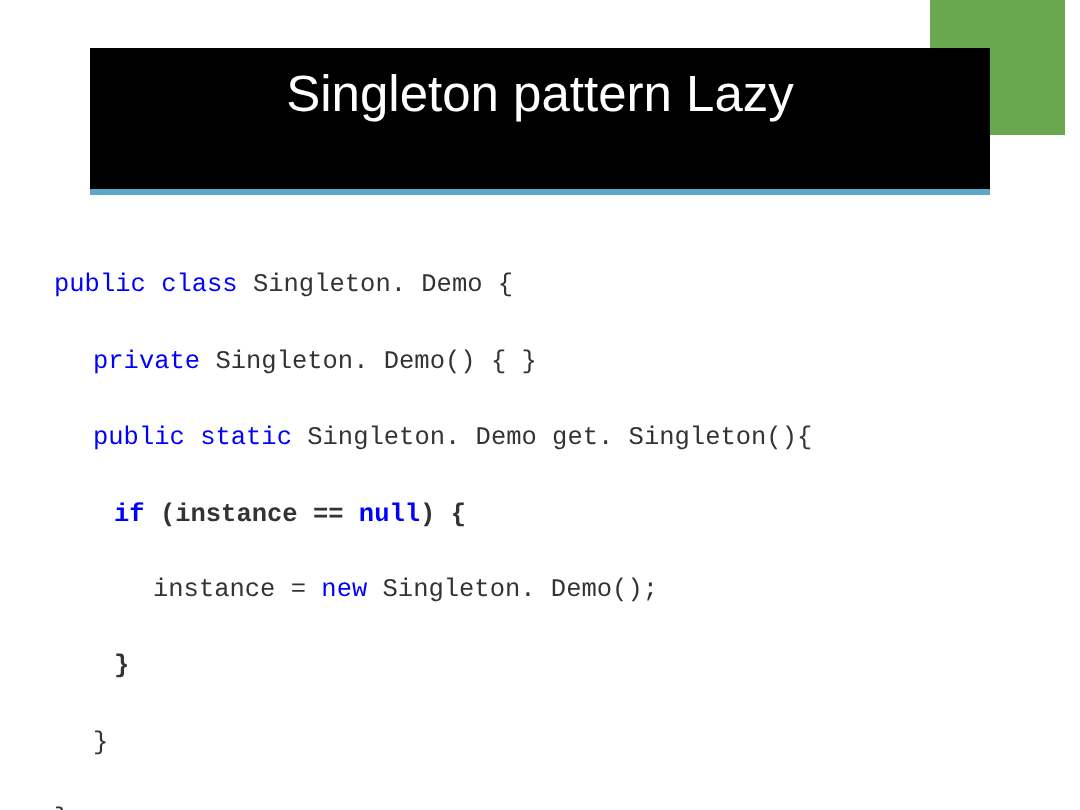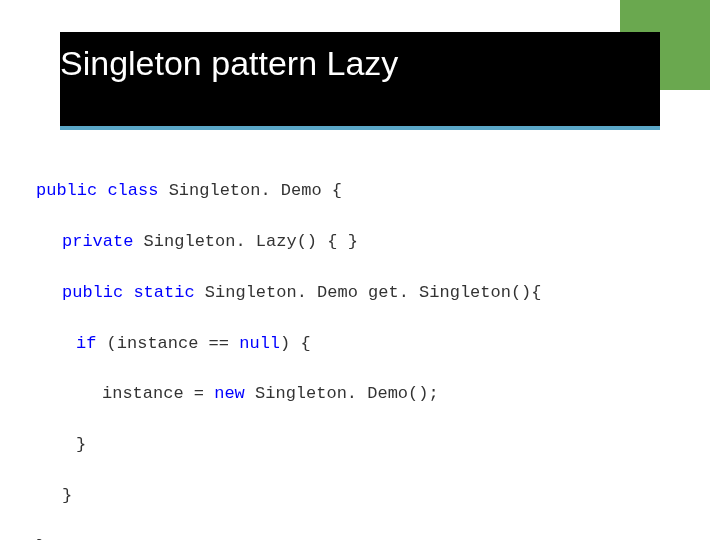--- a/index.html
+++ b/index.html
@@ -26,54 +26,54 @@
     right: 10px;
     width: 90px;
     height: 90px;
     background: #6aa84f;
   }
   .title {
     position: absolute;
     top: 42px;
     left: 60px;
     right: 60px;
-    text-align: left;
+    text-align: center;
     font-size: 34px;
     color: #ffffff;
     line-height: 1.25;
     font-weight: 400;
     z-index: 2;
   }
   .code-area {
     position: absolute;
     top: 158px;
     left: 36px;
     right: 40px;
     font-family: Consolas, "Courier New", monospace;
     font-size: 17px;
     line-height: 2.05;
   }
   .code-line { white-space: pre; margin-top: 16px; }
   .ind1 { padding-left: 26px; }
-  .ind2 { padding-left: 40px; }
+  .ind2 { padding-left: 40px; font-weight: bold; }
   .ind3 { padding-left: 66px; }
   .kw { color: #0000ff; }
   .plain { color: #333333; }
 </style>
 </head>
 <body>
 
 <div class="accent-square"></div>
 <div class="header-bar"></div>
 <div class="title">
   <span>Singleton pattern Lazy</span><br>
 </div>
 
 <div class="code-area">
   <div class="code-line"><span class="kw">public</span><span class="plain"> </span><span class="kw">class</span><span class="plain"> Singleton. Demo {</span></div>
-  <div class="code-line ind1"><span class="kw">private</span><span class="plain"> Singleton. Lazy() { }</span></div>
+  <div class="code-line ind1"><span class="kw">private</span><span class="plain"> Singleton. Demo() { }</span></div>
   <div class="code-line ind1"><span class="kw">public</span><span class="plain"> </span><span class="kw">static</span><span class="plain"> Singleton. Demo get. Singleton(){</span></div>
   <div class="code-line ind2"><span class="kw">if</span><span class="plain"> (instance == </span><span class="kw">null</span><span class="plain">) {</span></div>
   <div class="code-line ind3"><span class="plain">instance = </span><span class="kw">new</span><span class="plain"> Singleton. Demo();</span></div>
   <div class="code-line ind2"><span class="plain">}</span></div>
   <div class="code-line ind1"><span class="plain">}</span></div>
   <div class="code-line"><span class="plain">}</span></div>
 </div>
 
 </body></html>

